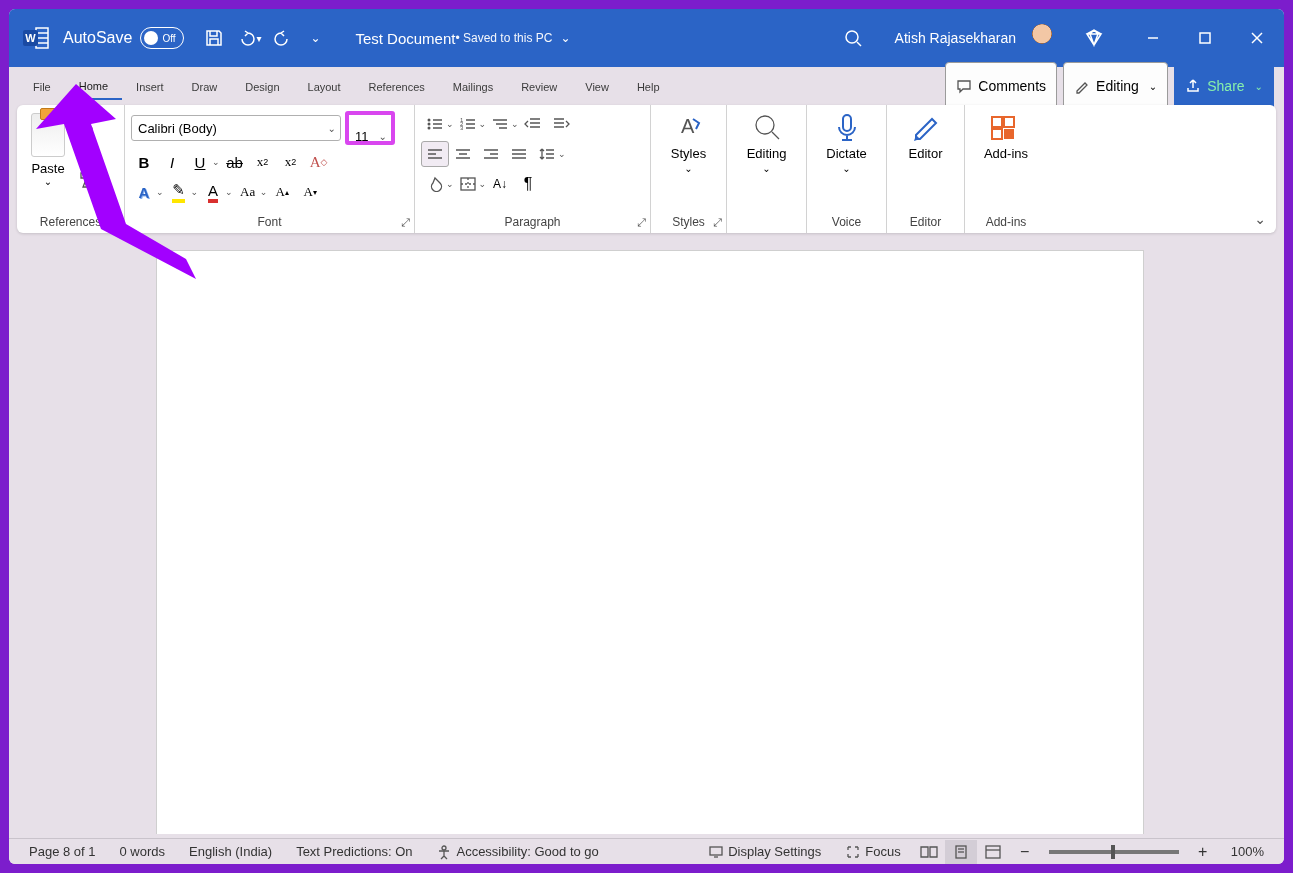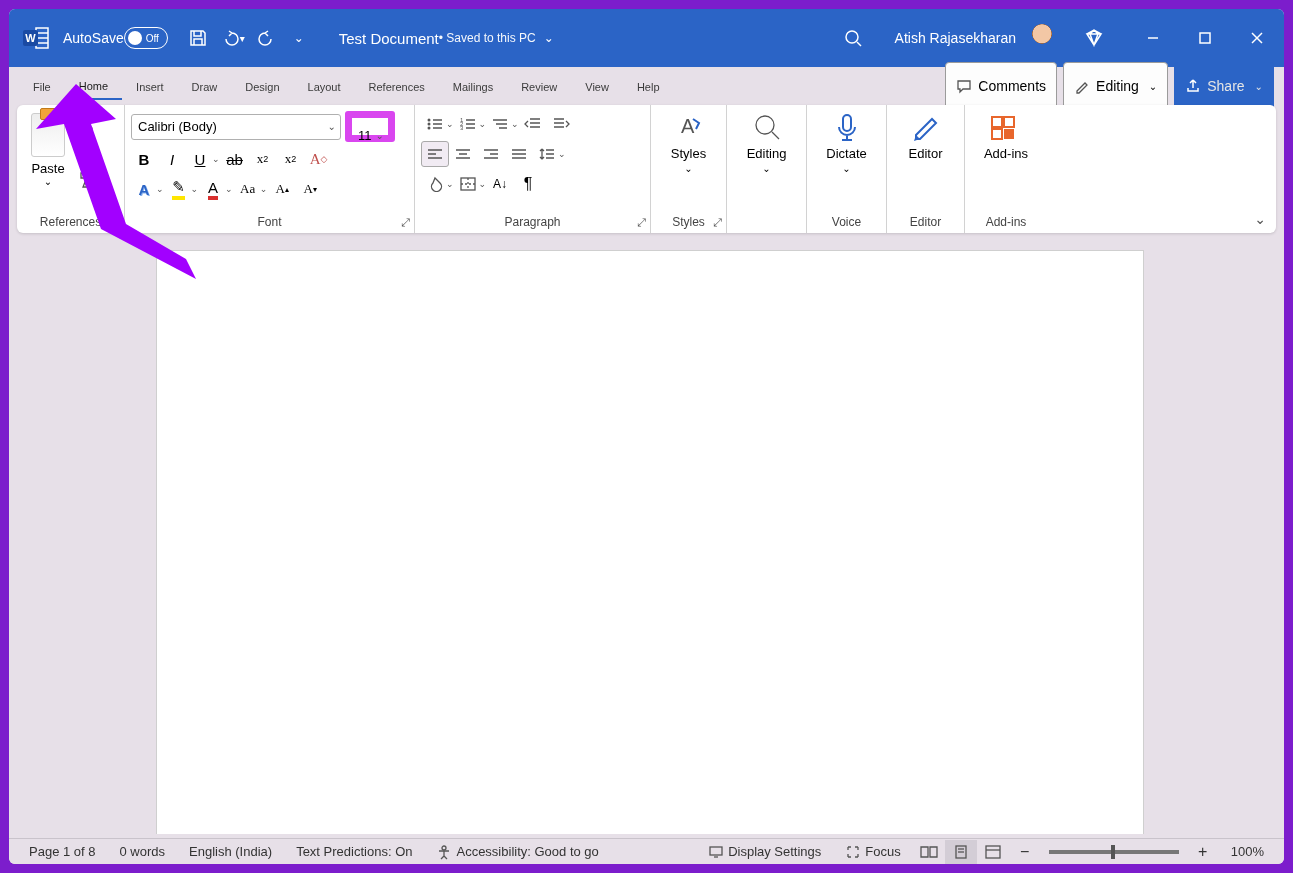--- a/index.html
+++ b/index.html
@@ -2,41 +2,41 @@
 <html><head>
 <meta charset="utf-8">
 <style>
 * { box-sizing: border-box; margin: 0; padding: 0; font-family: "Segoe UI", sans-serif; }
 body { width: 1293px; height: 873px; background: #7c1dcc; overflow: hidden; position: relative; }
 .window { position: absolute; left: 9px; top: 9px; width: 1275px; height: 855px; background: #e7e0e8; border-radius: 6px; overflow: hidden; }
 
 
 .titlebar { height: 58px; background: #2b64c6; display: flex; align-items: center; color: #fff; font-size: 14px; }
 .titlebar .wlogo { width: 30px; height: 24px; margin: 0 12px 0 12px; display: flex; align-items: center; justify-content: center; }
-.autosave-label { font-size: 14px; }
+.autosave-label { font-size: 16px; margin-right: 8px; }
 .toggle { width: 44px; height: 22px; border: 1px solid #fff; border-radius: 11px; display: flex; align-items: center; padding: 0 3px; margin-right: 14px; }
 .toggle-knob { width: 14px; height: 14px; background: #fff; border-radius: 50%; }
 .toggle-text { font-size: 10px; color: #fff; margin-left: 4px; }
 .tb-icon { width: 32px; height: 32px; display: flex; align-items: center; justify-content: center; cursor: pointer; }
 .tb-chev { font-size: 10px; margin-left: -6px; margin-right: 6px; }
 .doc-title-wrap { margin-left: 24px; display: flex; align-items: center; flex: 1; }
 .doc-title { font-size: 15px; }
 .doc-saved { font-size: 12px; opacity: .95; }
 .tb-right { display: flex; align-items: center; gap: 6px; padding-right: 4px; }
 .username { font-size: 14px; margin-right: 6px; }
 .avatar { width: 28px; height: 28px; border-radius: 50%; background: radial-gradient(circle at 50% 35%, #f3c7a5 40%, #a56738 42%, #2b64c6 44%); margin-right: 16px; }
 .win-btn { width: 46px; height: 58px; display: flex; align-items: center; justify-content: center; cursor: pointer; }
 
 
 .tabsrow { height: 38px; background: #e7e0e8; display: flex; align-items: center; padding: 0 10px; }
 .tab { padding: 8px 14px 6px; font-size: 11px; color: #3b3b3b; cursor: pointer; }
 .tab.active { font-weight: 400; border-bottom: 2px solid #2b64c6; color: #1a1a1a; }
 .tabsrow-spacer { flex: 1; }
 .pill { height: 48px; border: 1px solid #9b9b9b; border-radius: 4px; background: #fdfdfd; display: flex; align-items: center; padding: 0 10px; font-size: 14px; margin-left: 6px; cursor: pointer; gap: 6px; }
-.pill.share { background: #2b64c6; color: #e5e5e5; border-color: #2b64c6; }
+.pill.share { background: #2b64c6; color: #86efac; border-color: #2b64c6; }
 .pill .chev { font-size: 10px; margin-left: 4px; }
 
 
 .ribbon { margin: 0 8px; height: 128px; background: #fff; border-radius: 6px; box-shadow: 0 1px 3px rgba(0,0,0,.15); display: flex; position: relative; }
 .group { border-right: 1px solid #d2d2d2; display: flex; flex-direction: column; }
 .group-body { flex: 1; display: flex; align-items: flex-start; padding: 4px 6px 0; }
 .group-label-row { height: 22px; display: flex; align-items: center; justify-content: center; position: relative; font-size: 12px; color: #444; }
 .group-label-row .launcher { position: absolute; right: 4px; font-size: 11px; color: #555; }
 .bigbtn { display: flex; flex-direction: column; align-items: center; justify-content: center; width: 74px; cursor: pointer; }
 .bigbtn .ic { width: 36px; height: 36px; display: flex; align-items: center; justify-content: center; margin-bottom: 2px; }
@@ -46,21 +46,21 @@
 
 .clip-paste { display: flex; flex-direction: column; align-items: center; width: 50px; }
 .clip-paste-icon { width: 34px; height: 44px; background: linear-gradient(#eee,#fff); border: 1px solid #ccc; border-radius: 3px; position: relative; margin-top: 4px;}
 .clip-paste-icon::before { content:""; position:absolute; top:-6px; left:8px; width:18px; height:10px; background:#f2a33a; border:1px solid #c17a1a; border-radius:2px;}
 .clip-side { display:flex; flex-direction:column; gap:6px; margin-left:2px; margin-top:4px;}
 .mini { width:22px; height:22px; display:flex; align-items:center; justify-content:center; cursor:pointer;}
 
 
 .fontgrp .row { display:flex; align-items:center; gap:2px; }
 .font-sel { width: 210px; height:26px; border:1px solid #b0b0b0; border-radius:3px; font-size:13px; padding: 0 20px 0 6px; background:#fff; position: relative; display:flex; align-items:center; }
-.size-sel { width: 50px; height:26px; border:7px solid #d946ef; border-radius:3px; font-size:13px; padding: 17px 14px 0 6px; background:#fff; display:flex; align-items:center; margin-left:2px;}
+.size-sel { width: 50px; height:34px; border:4px solid #d946ef; border-radius:3px; font-size:13px; padding: 17px 14px 0 6px; background:#fff; display:flex; align-items:center; margin-left:2px;}
 .sel-chev { position:absolute; right:4px; font-size:10px; color:#555;}
 .fmt { width:26px; height:26px; display:flex; align-items:center; justify-content:center; font-size:15px; cursor:pointer; font-family: "Times New Roman", serif; }
 .fmt.small { font-size:13px; }
 .fmt .under { text-decoration: underline; }
 
 
 .para .row { display:flex; align-items:center; gap:0;}
 .pbtn { width:28px; height:26px; display:flex; align-items:center; justify-content:center; cursor:pointer; position:relative;}
 .pbtn.sel { border:1px solid #a9a9a9; background:#f1ebf3; border-radius:3px;}
 .drop-chev{ font-size:9px; margin-left:-3px; color:#555;}
@@ -500,21 +500,21 @@
     </div>
 
     <div class="ribbon-collapse">⌄</div>
   </div>
 
   <div class="docarea">
     <div class="page"></div>
   </div>
 
   <div class="status">
-    <div class="seg">Page 1 of 8</div>
+    <div class="seg">Page 8 of 1</div>
     <div class="seg">0 words</div>
     <div class="seg">English (India)</div>
     <div class="seg">Text Predictions: On</div>
     <div class="seg" style="display:flex;align-items:center;gap:4px;">
       <svg width="16" height="16">
           <circle cx="8" cy="4" r="2" class="sv"></circle>
           <path d="M3 7h10M8 7v5m0 0l-3 3m3-3l3 3" class="sv"></path>
         </svg>
       <span>Accessibility: Good to go</span>
     </div>

